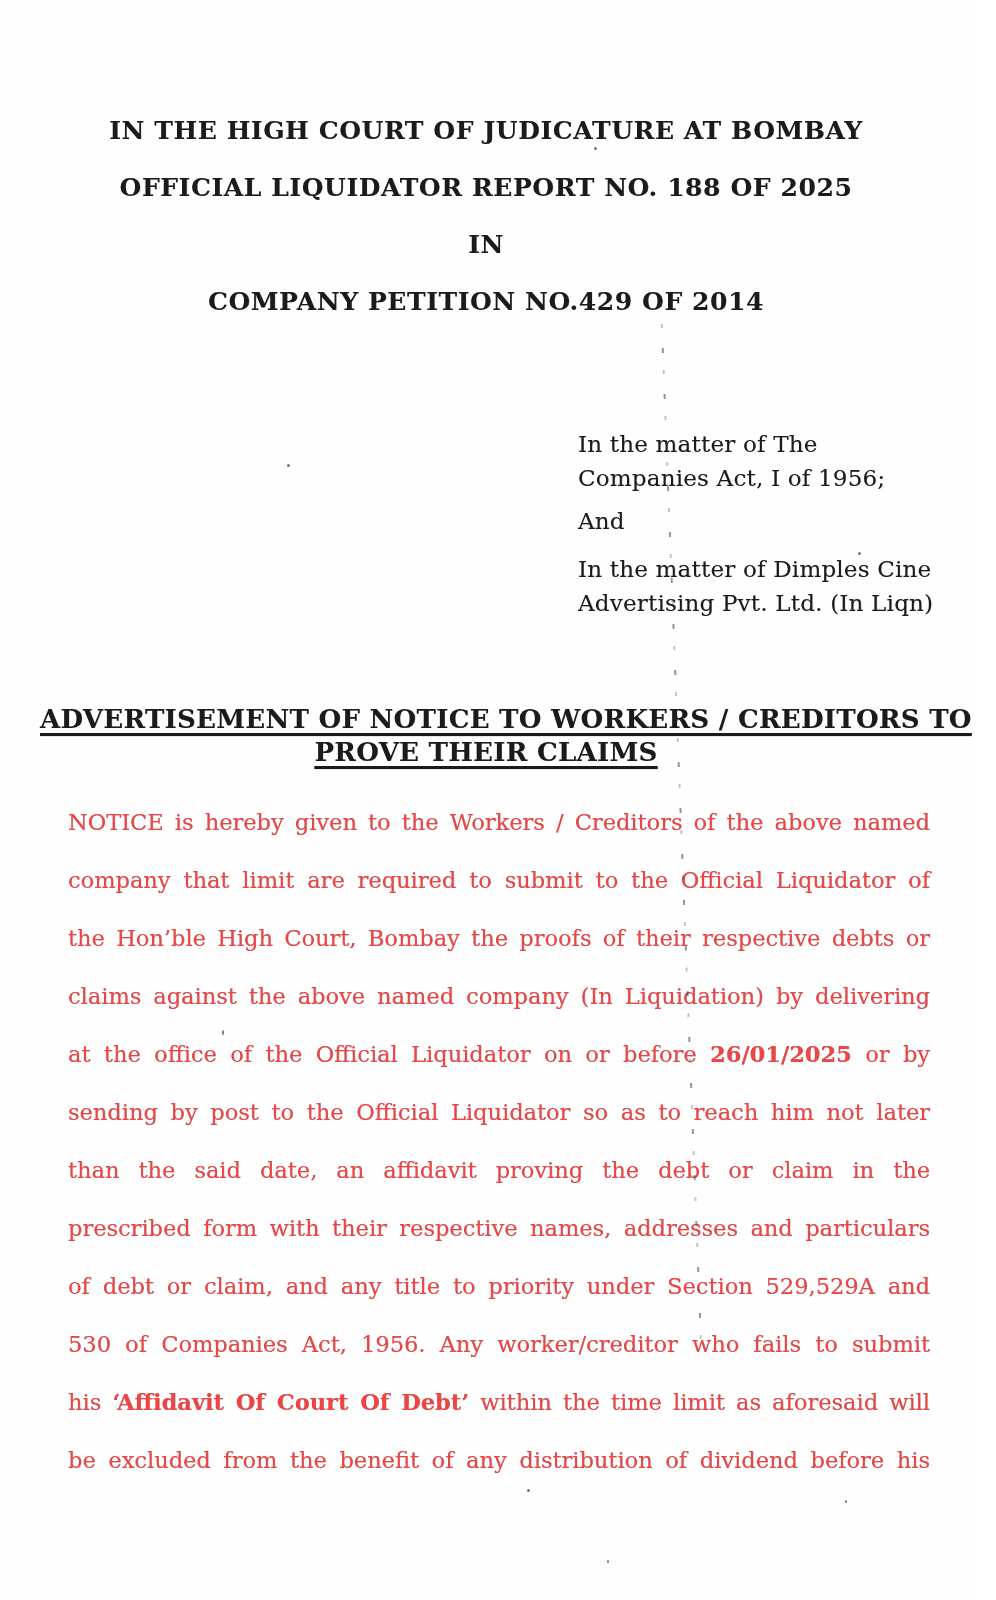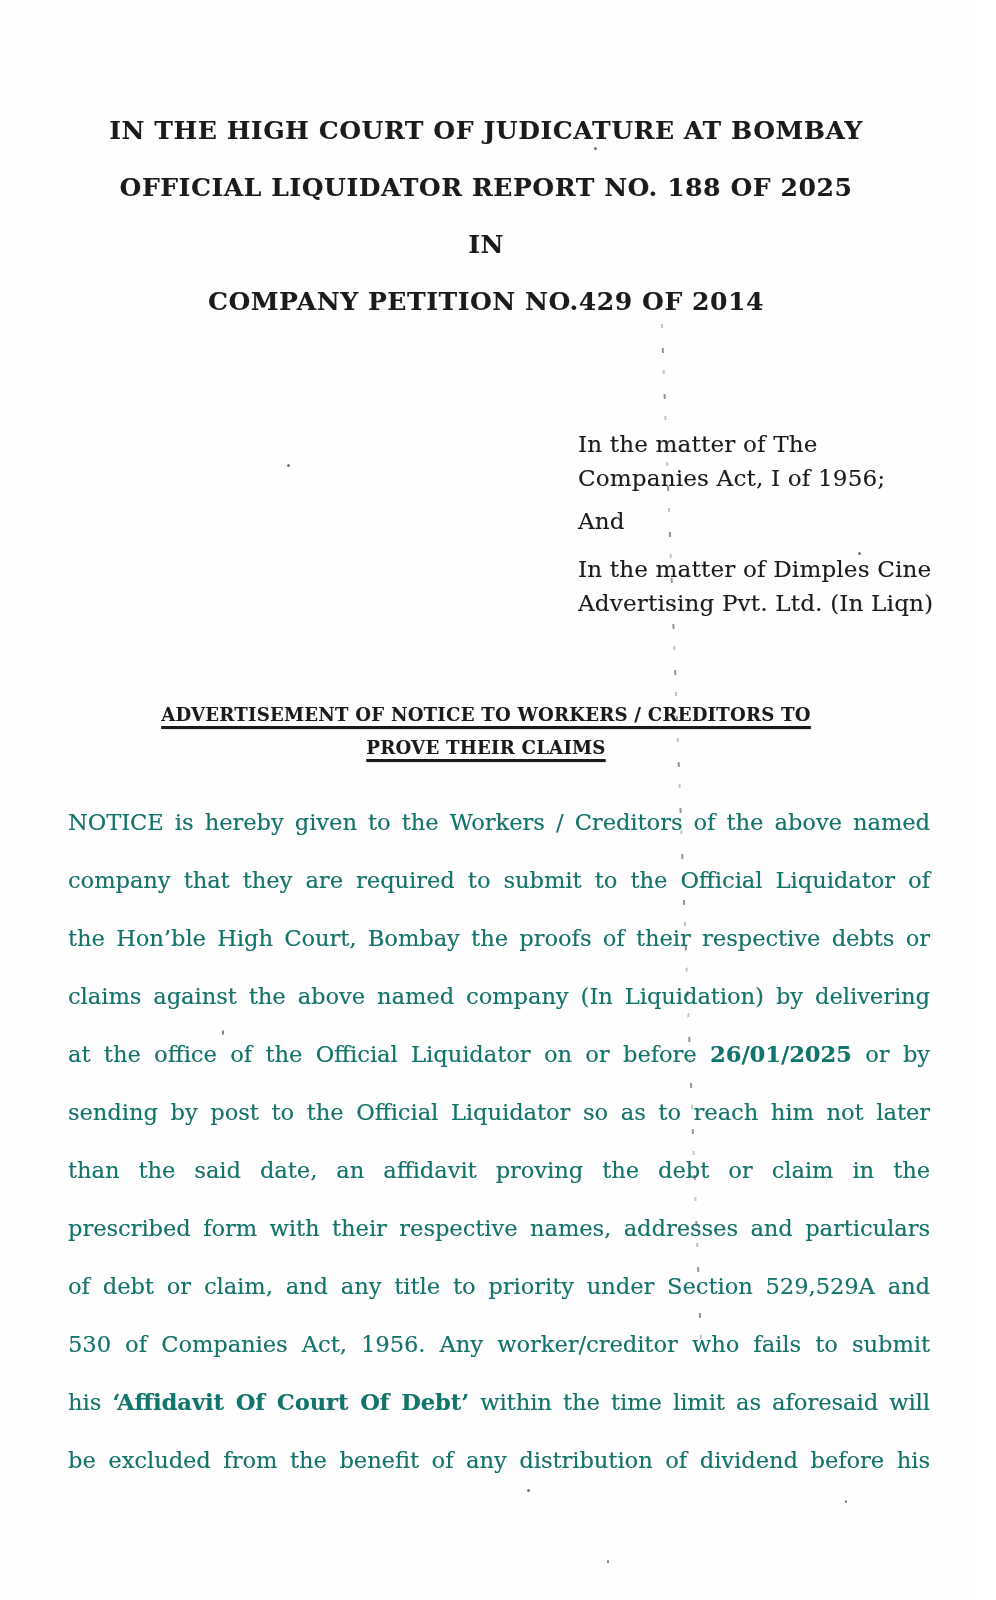--- a/index.html
+++ b/index.html
@@ -36,39 +36,39 @@
     line-height: 34px;
     letter-spacing: 0.2px;
   }
   .matter .conjunction { margin-top: 9px; margin-bottom: 14px; }
 
   
   .notice-title {
     position: absolute;
     top: 686px; left: 40px; right: 40px;
     text-align: center;
-    font-size: 18px;
+    font-size: 26px;
     font-weight: bold;
     line-height: 33px;
     letter-spacing: 0.3px;
     white-space: nowrap;
   }
   .notice-title .u {
     text-decoration: underline;
     text-decoration-thickness: 2.5px;
     text-underline-offset: 5px;
   }
 
   
   .notice-body {
     position: absolute;
     left: 68px; top: 793px;
     width: 862px;
     font-size: 22.5px;
-    color: #0f766e;
+    color: #ef4444;
     word-spacing: -1px;
   }
   .b-line {
     height: 58px;
     line-height: 58px;
     text-align: justify;
     text-align-last: justify;
   }
   .b-line .bold { font-weight: bold; }
 
@@ -112,21 +112,21 @@
     <div>Advertising Pvt. Ltd.  (In Liqn)</div>
   </section>
 
   <h1 class="notice-title">
     <span class="u">ADVERTISEMENT OF NOTICE TO WORKERS / CREDITORS TO</span><br>
     <span class="u">PROVE THEIR CLAIMS</span>
   </h1>
 
   <main class="notice-body">
     <div class="b-line">NOTICE is hereby given to the Workers / Creditors of the above named</div>
-    <div class="b-line">company that they are required to submit to the Official Liquidator of</div>
+    <div class="b-line">company that limit are required to submit to the Official Liquidator of</div>
     <div class="b-line">the Hon’ble High Court, Bombay the proofs of their respective debts or</div>
     <div class="b-line">claims against the above named company (In Liquidation) by delivering</div>
     <div class="b-line"><span>at the office of the Official Liquidator on or before</span> <span class="bold">26/01/2025</span> <span>or by</span></div>
     <div class="b-line">sending by post to the Official Liquidator so as to reach him not later</div>
     <div class="b-line">than the said date, an affidavit proving the debt or claim in the</div>
     <div class="b-line">prescribed form with their respective names, addresses and particulars</div>
     <div class="b-line">of debt or claim, and any title to priority under Section 529,529A and</div>
     <div class="b-line">530 of Companies Act, 1956.  Any worker/creditor who fails to submit</div>
     <div class="b-line"><span>his</span> <span class="bold">‘Affidavit Of Court Of Debt’</span> <span>within the time limit as aforesaid will</span></div>
     <div class="b-line">be excluded from the benefit of any distribution of dividend before his</div>

